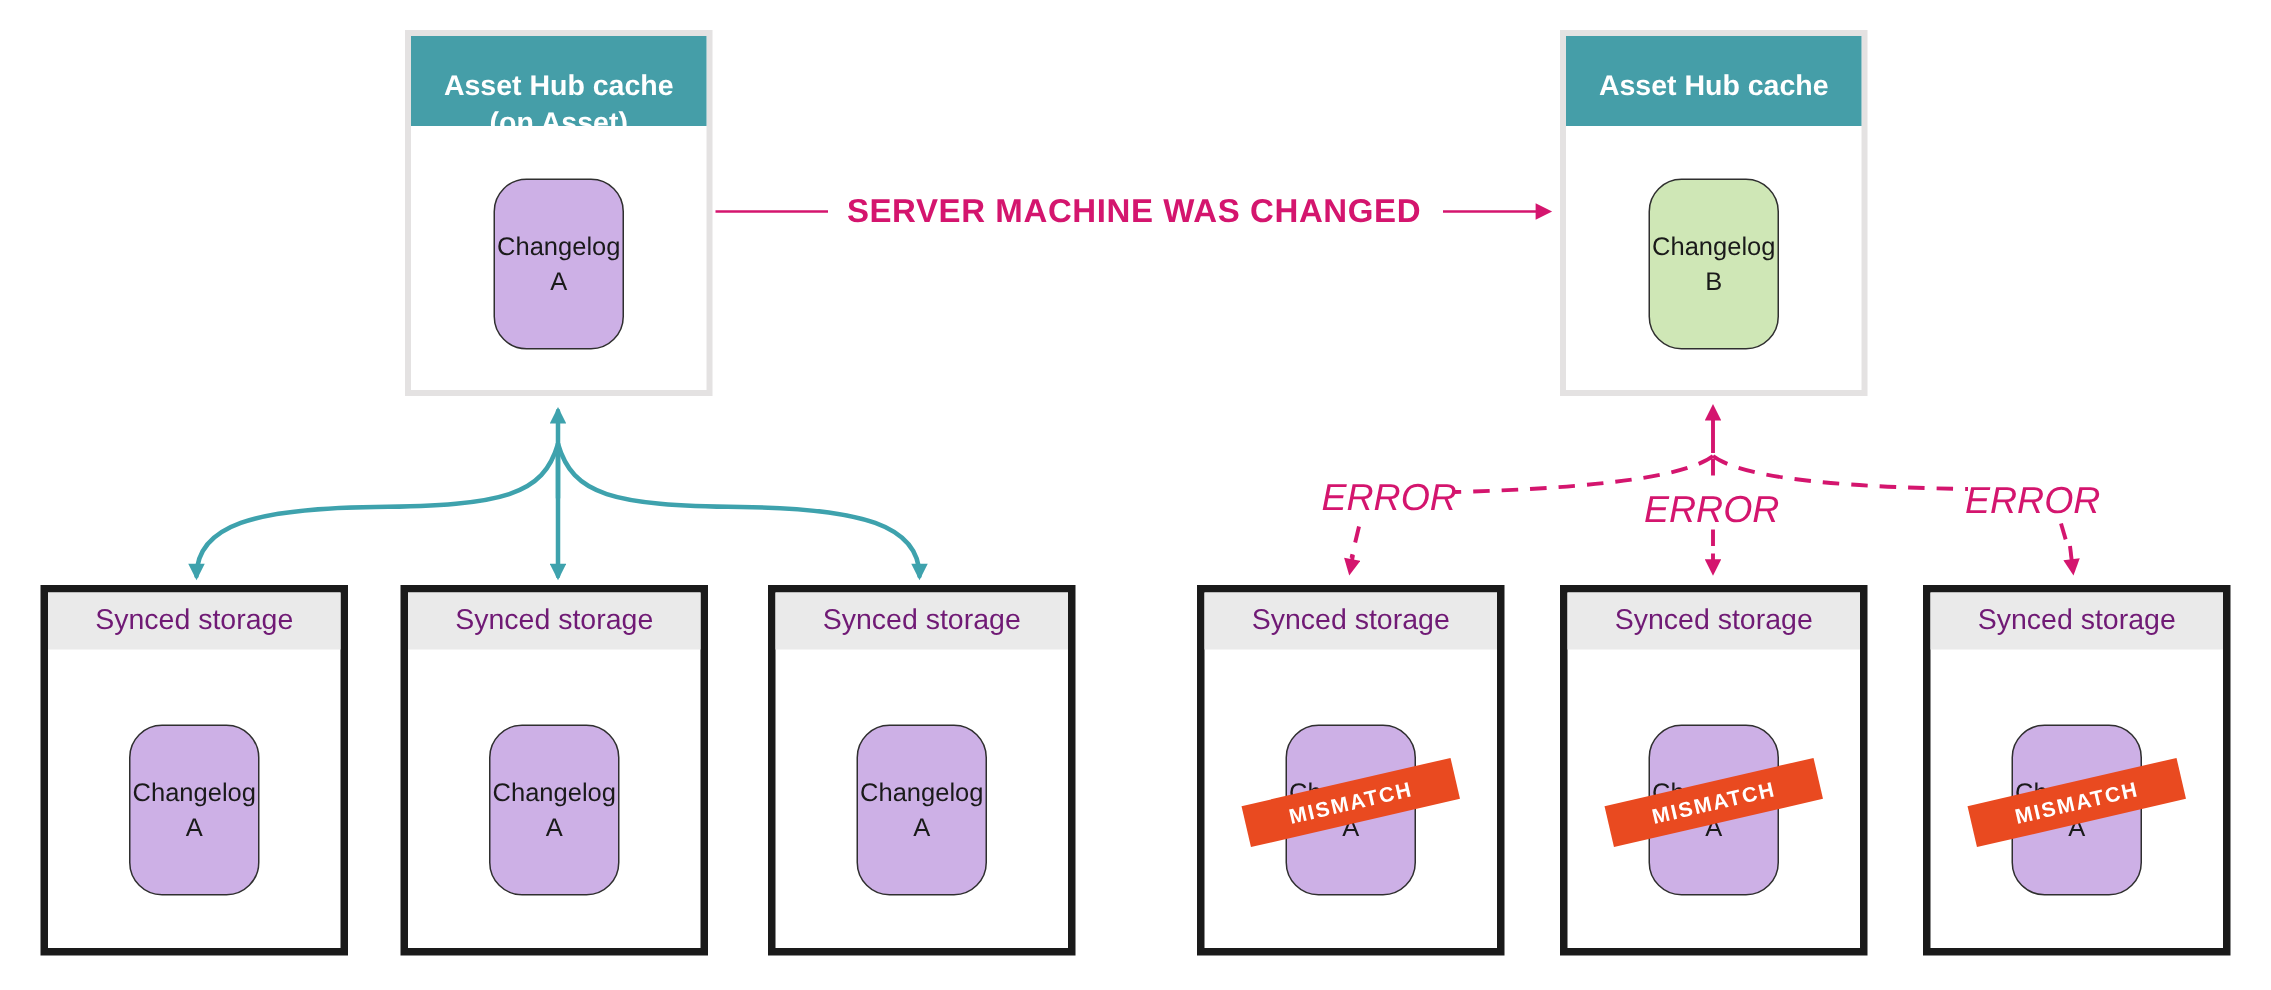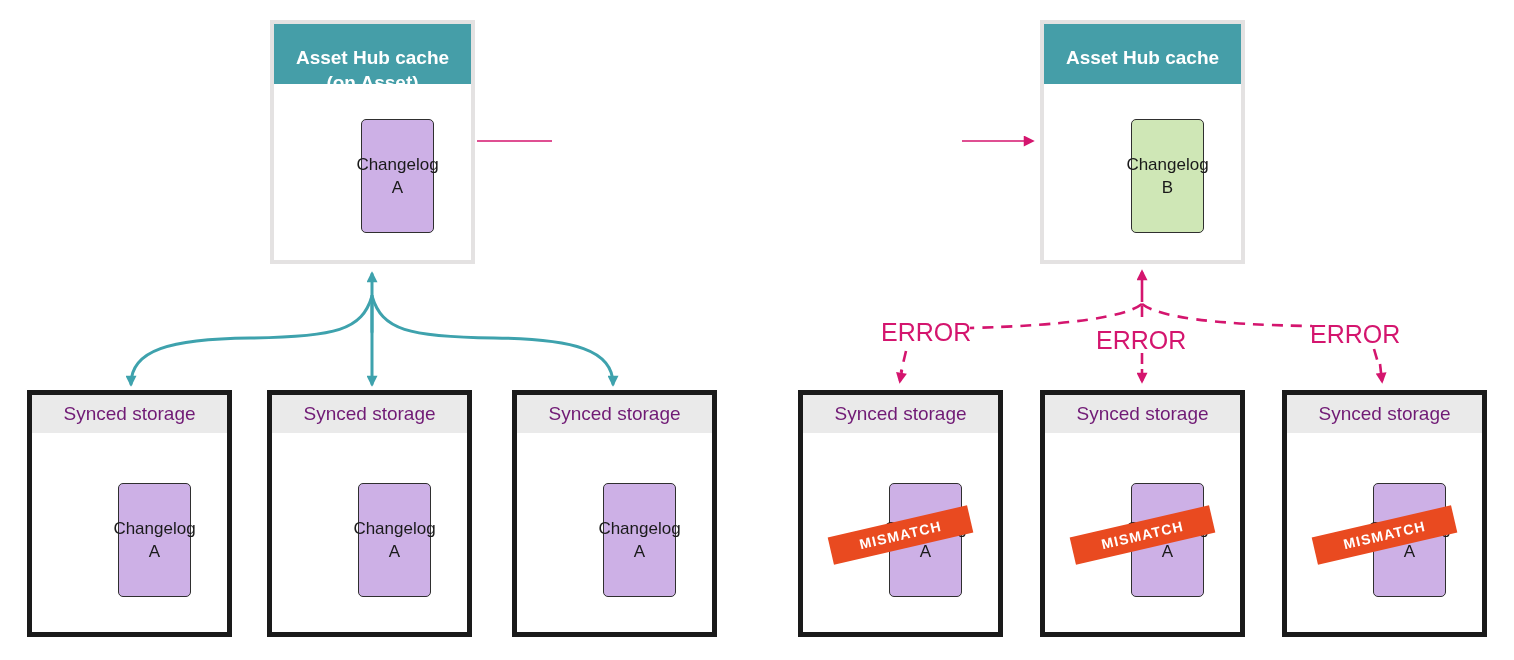--- a/index.html
+++ b/index.html
@@ -42,24 +42,24 @@
     color: #ffffff; font-weight: bold; font-size: 19px; line-height: 25px;
     text-align: center; padding-top: 21px;
   }
   .hub-header .u {
     text-decoration: underline;
     text-underline-offset: 3px;
     text-decoration-thickness: 2px;
   }
 
   .changelog-card {
-    position: absolute; width: 73px; height: 114px;
-    border: 1.3px solid var(--card-border, #2F2F2F); border-radius: 5px;
+    position: absolute; width: 87px; height: 114px;
+    border: 1.3px solid var(--card-border, #2F2F2F); border-radius: 22px;
     display: flex; flex-direction: column; align-items: center; justify-content: center;
-    font-size: 17px; line-height: 23px; color: #1a1a1a; text-align: center; margin-left: 32px;
+    font-size: 17px; line-height: 23px; color: #1a1a1a; text-align: center;
   }
   .hub .changelog-card { left: 55px; top: 95px; }
   .fill-purple { background: var(--purple-fill, #CDB0E6); }
   .fill-green  { background: var(--green-fill, #CFE7B6); }
 
   .transition-label {
     position: absolute; left: 556px; top: 128px; width: 400px;
     text-align: center; color: var(--magenta, #D4156E);
     font-size: 22px; font-weight: bold; letter-spacing: 0.4px; white-space: nowrap;
   }
@@ -82,20 +82,21 @@
     transform: rotate(-13deg);
     color: #ffffff; font-weight: bold; font-size: 14px; letter-spacing: 1.2px;
     display: flex; align-items: center; justify-content: center;
     white-space: nowrap;
   }
 
   .error-label {
     position: absolute; width: 90px; text-align: right;
     color: var(--magenta, #D4156E); font-size: 25px; font-weight: normal;
     white-space: nowrap;
+    font-style: italic;
   }
   .error-0 { left: 881px;  top: 318px; }
   .error-1 { left: 1096px; top: 326px; }
   .error-2 { left: 1310px; top: 320px; }
 </style>
 </head>
 <body>
 
 <div class="stage">
 
@@ -146,20 +147,21 @@
   <div class="hub hub-right">
     <div class="hub-header">
       <div>Asset Hub cache</div>
     </div>
     <div class="changelog-card fill-green">
       <div>Changelog</div>
       <div>B</div>
     </div>
   </div>
 
+  <div class="transition-label">SERVER MACHINE WAS CHANGED</div>
 
   <div class="error-label error-0">ERROR</div>
   <div class="error-label error-1">ERROR</div>
   <div class="error-label error-2">ERROR</div>
 
   <div class="synced" style="left:27px">
     <div class="synced-header">Synced storage</div>
     <div class="changelog-card fill-purple">
       <div>Changelog</div>
       <div>A</div>

